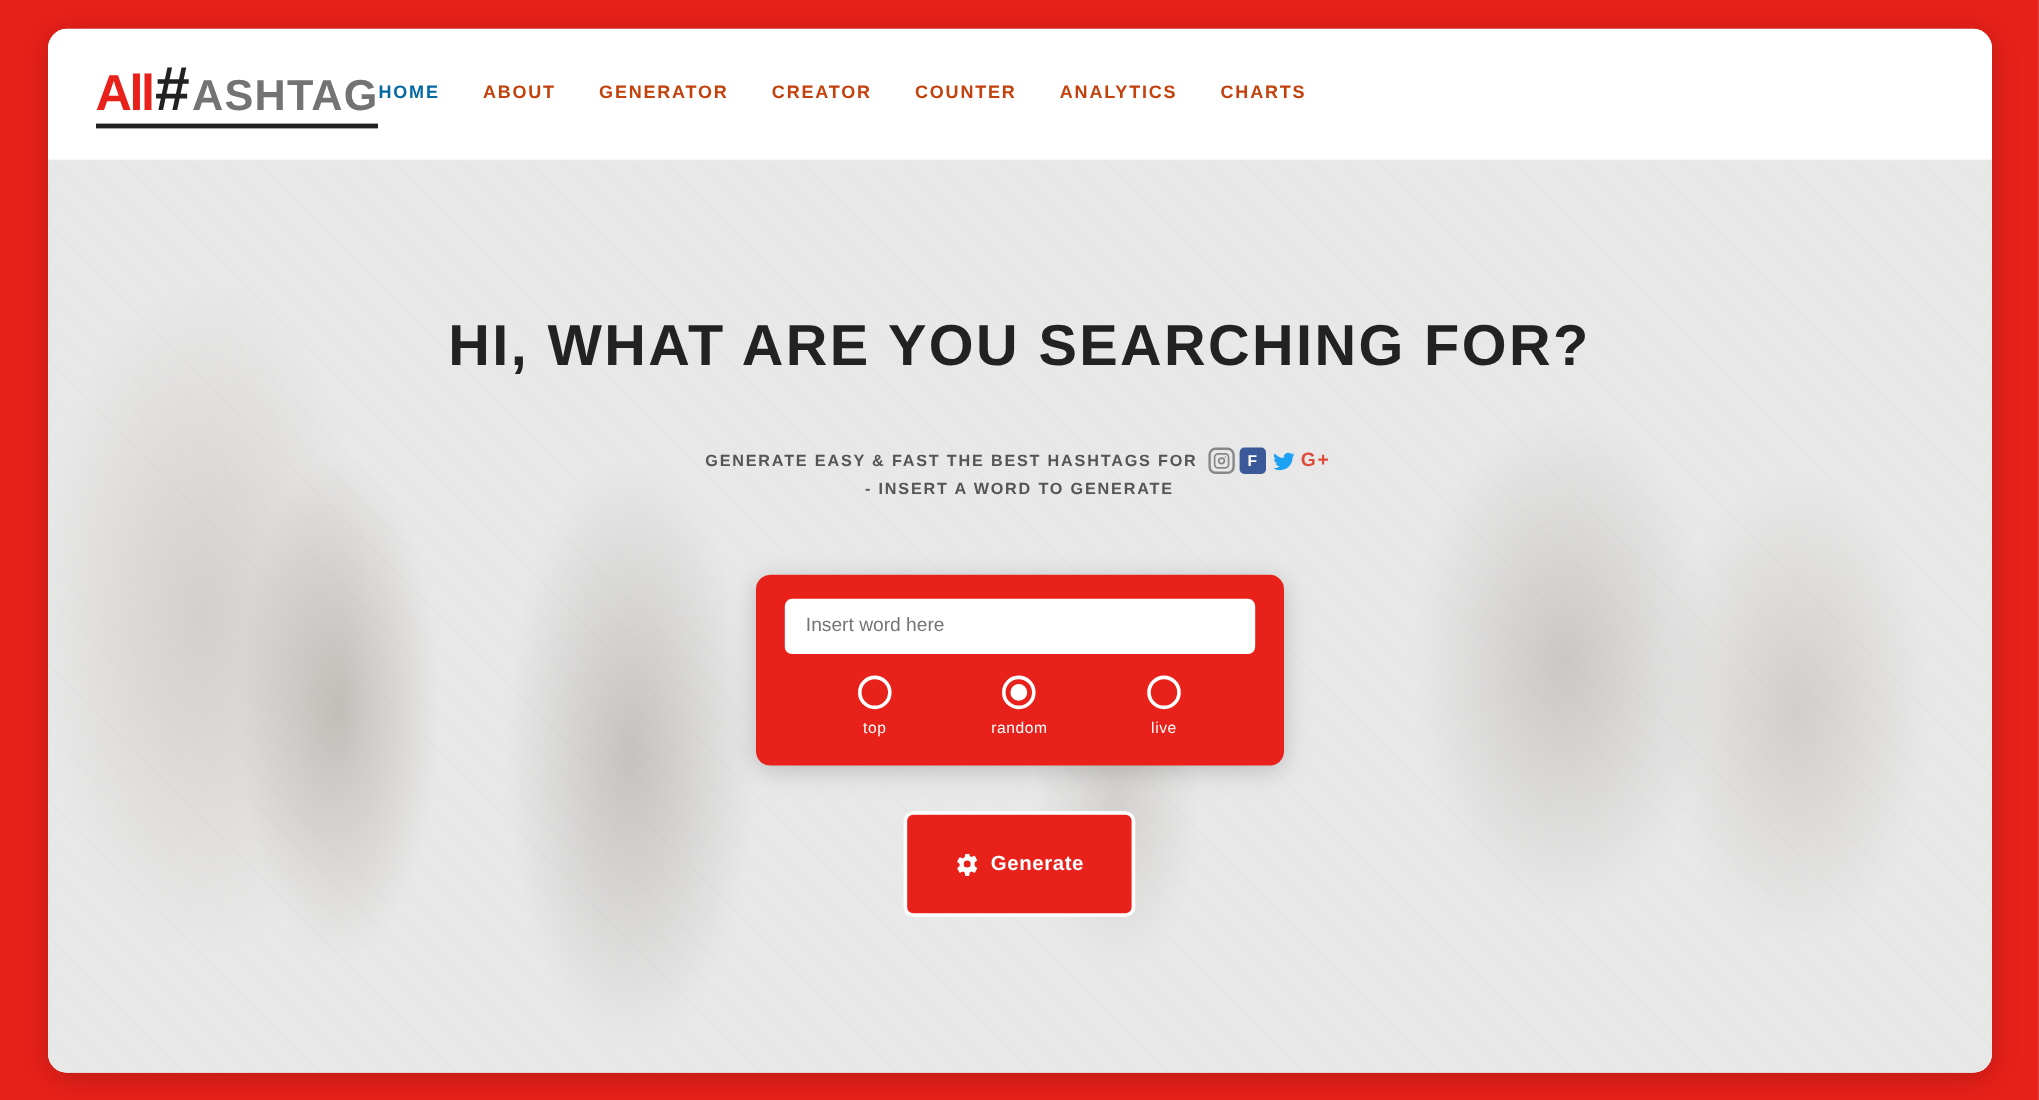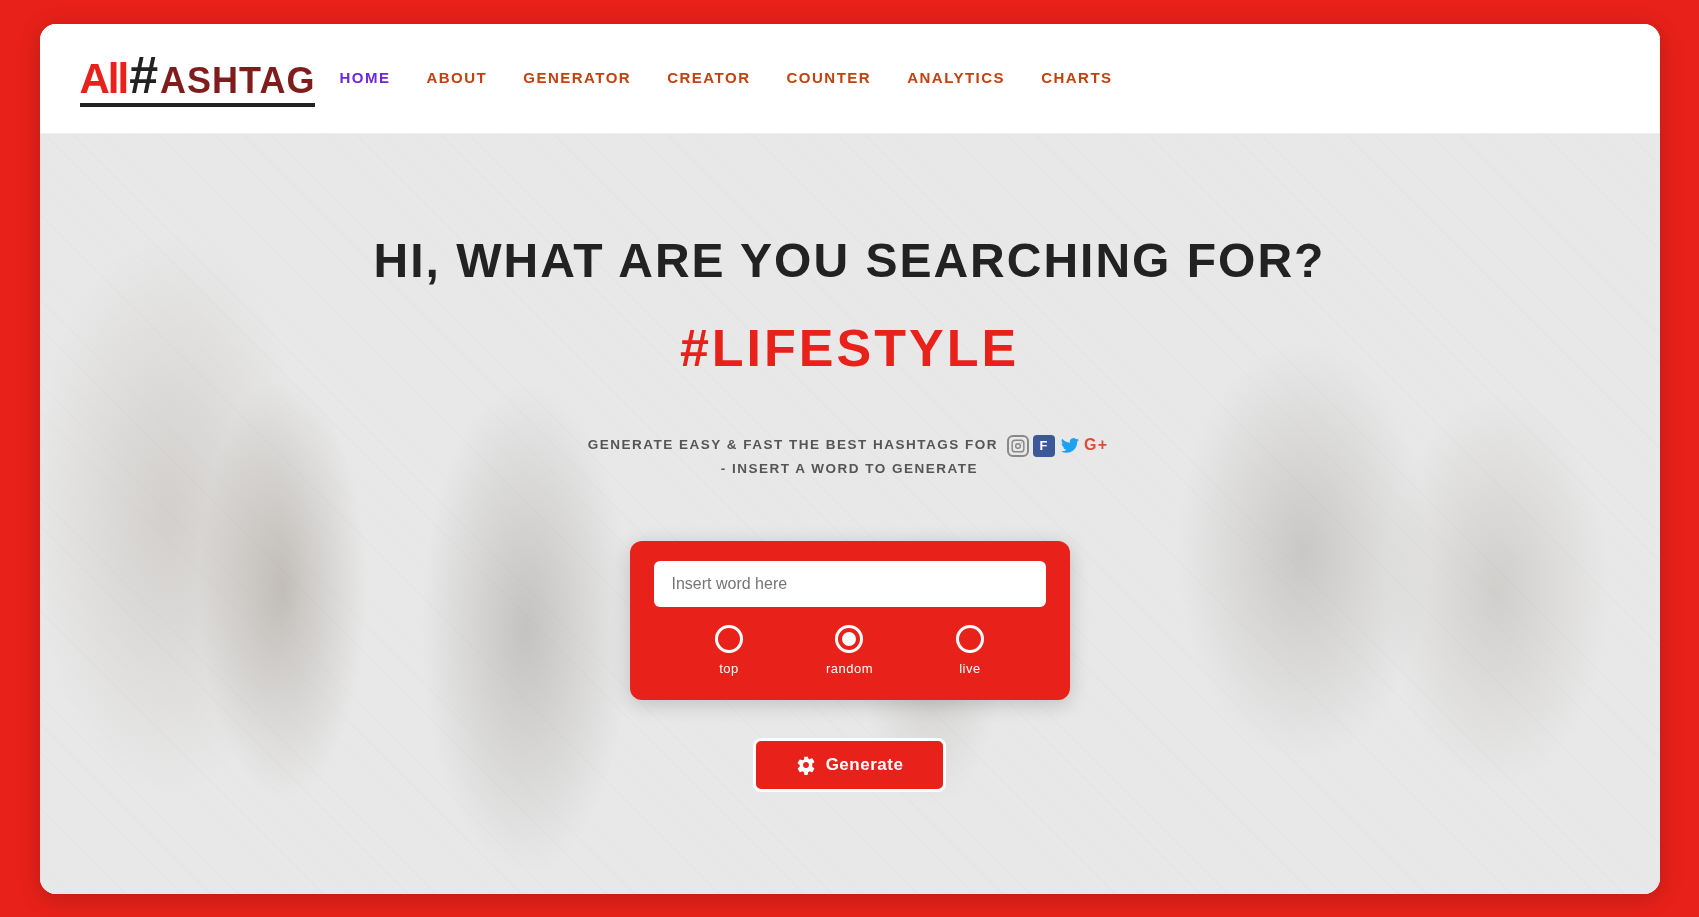--- a/index.html
+++ b/index.html
@@ -51,21 +51,21 @@
       font-size: 52px;
       font-weight: 900;
       color: #222;
       line-height: 1;
       margin: 0 2px;
     }
 
     .logo-ashtag {
       font-size: 36px;
       font-weight: 700;
-      color: #7f1d1d;
+      color: #737373;
       letter-spacing: 1px;
       line-height: 1;
     }
 
     .logo-underline {
       display: block;
       height: 4px;
       background: #222;
       margin-top: 2px;
     }
@@ -80,22 +80,21 @@
     .nav-links li a {
       text-decoration: none;
       font-size: 15px;
       font-weight: 700;
       letter-spacing: 1.5px;
       color: #c2410c;
       text-transform: uppercase;
     }
 
     .nav-links li a.active {
-      color: #6d28d9;
-      margin-left: 24px;
+      color: #0369a1;
     }
 
     
     .hero {
       position: relative;
       width: 100%;
       min-height: 760px;
       display: flex;
       flex-direction: column;
       align-items: center;
@@ -304,21 +303,21 @@
       font-size: 13px;
       font-weight: 500;
       letter-spacing: 0.5px;
     }
 
     .generate-btn {
       background: #e8211a;
       color: white;
       border: 3px solid white;
       border-radius: 8px;
-      padding: 14px 40px;
+      padding: 31px 40px;
       font-size: 17px;
       font-weight: 700;
       cursor: pointer;
       display: flex;
       align-items: center;
       gap: 10px;
       letter-spacing: 0.5px;
       margin-top: 6px;
     }
 
@@ -370,21 +369,20 @@
     </ul>
   </nav>
 
   <section class="hero">
     <div class="hero-bg"></div>
 
     <div class="hero-content">
 
       <h1 class="hero-heading">HI, WHAT ARE YOU SEARCHING FOR?</h1>
 
-      <h2 class="hero-hashtag">#LIFESTYLE</h2>
 
       <p class="hero-subtext">
         <span>GENERATE EASY &amp; FAST THE BEST HASHTAGS FOR</span>
         <span class="social-icons-inline">
           <span class="social-icon-ig">
             <svg width="14" height="14" viewBox="0 0 24 24" fill="none" stroke="#888" stroke-width="2.5">
               <rect x="2" y="2" width="20" height="20" rx="5" ry="5"></rect>
               <circle cx="12" cy="12" r="4"></circle>
               <circle cx="17.5" cy="6.5" r="1" fill="#888" stroke="none"></circle>
             </svg>

